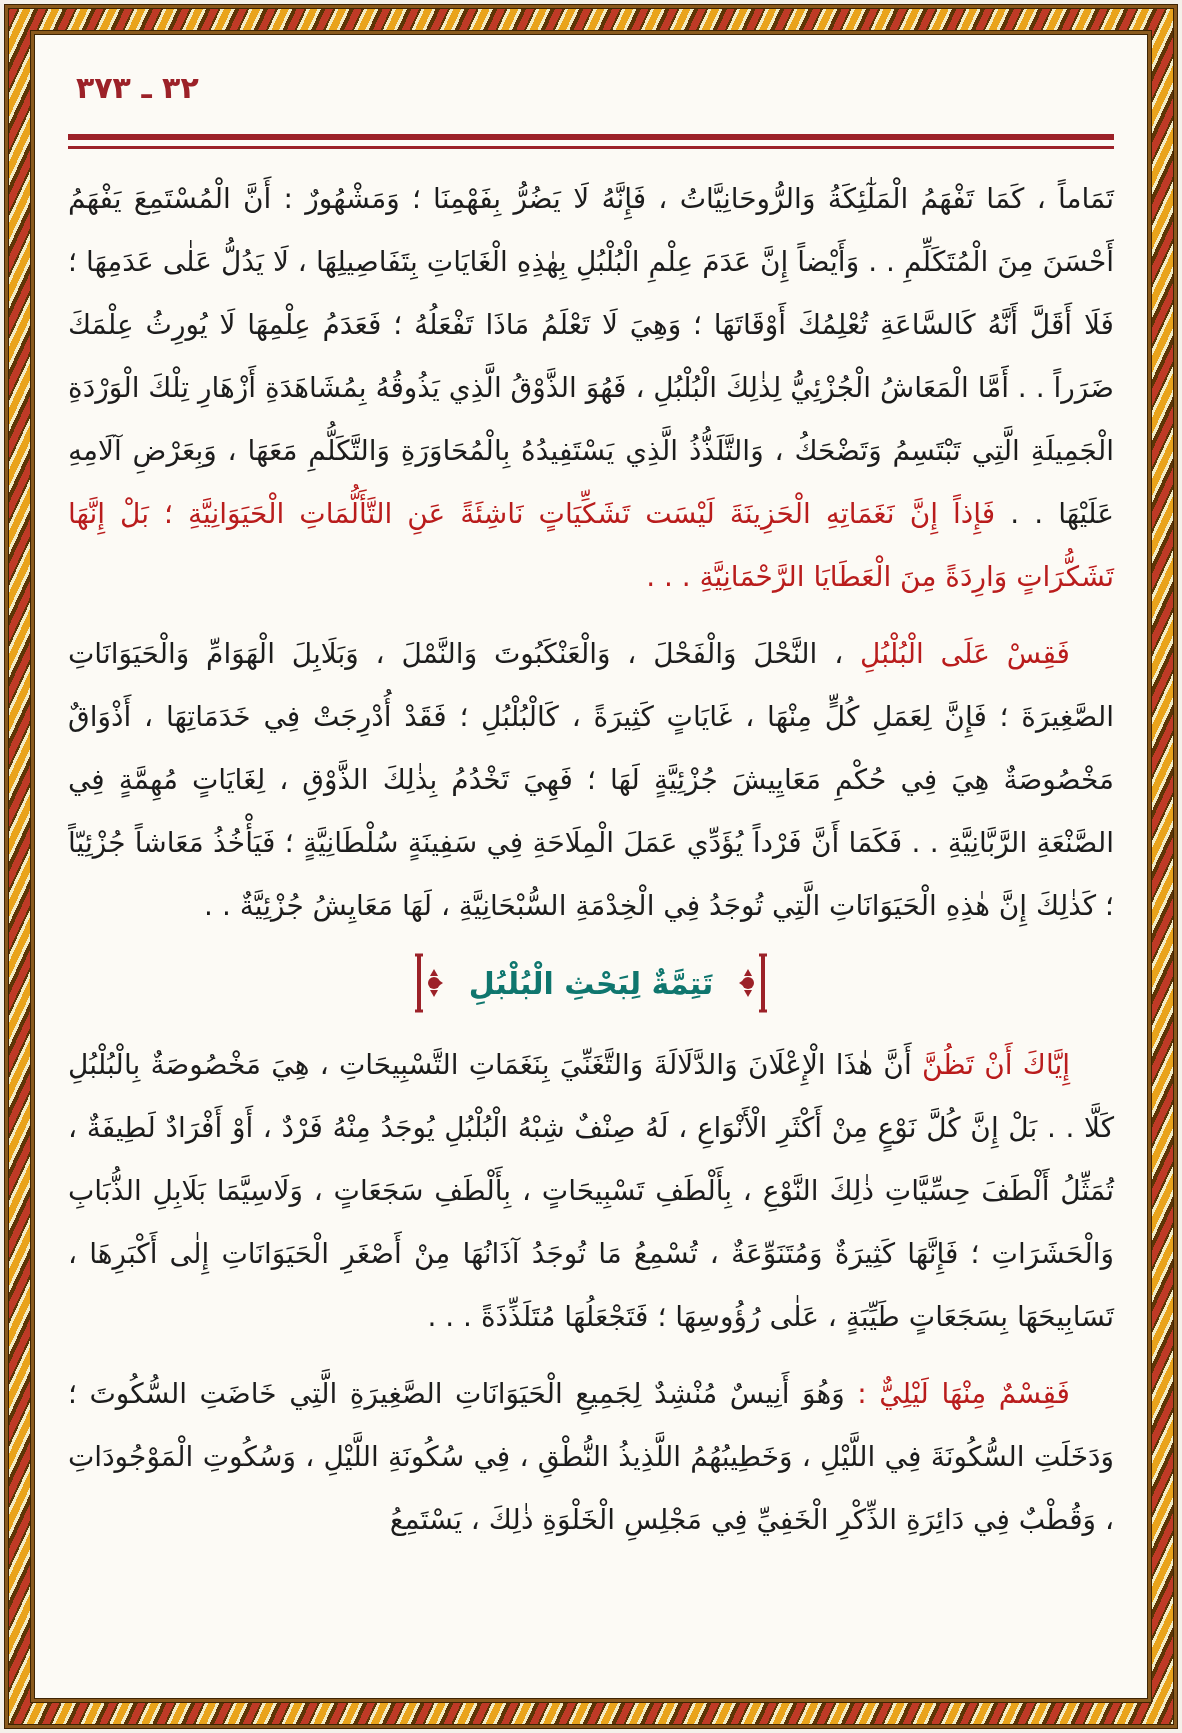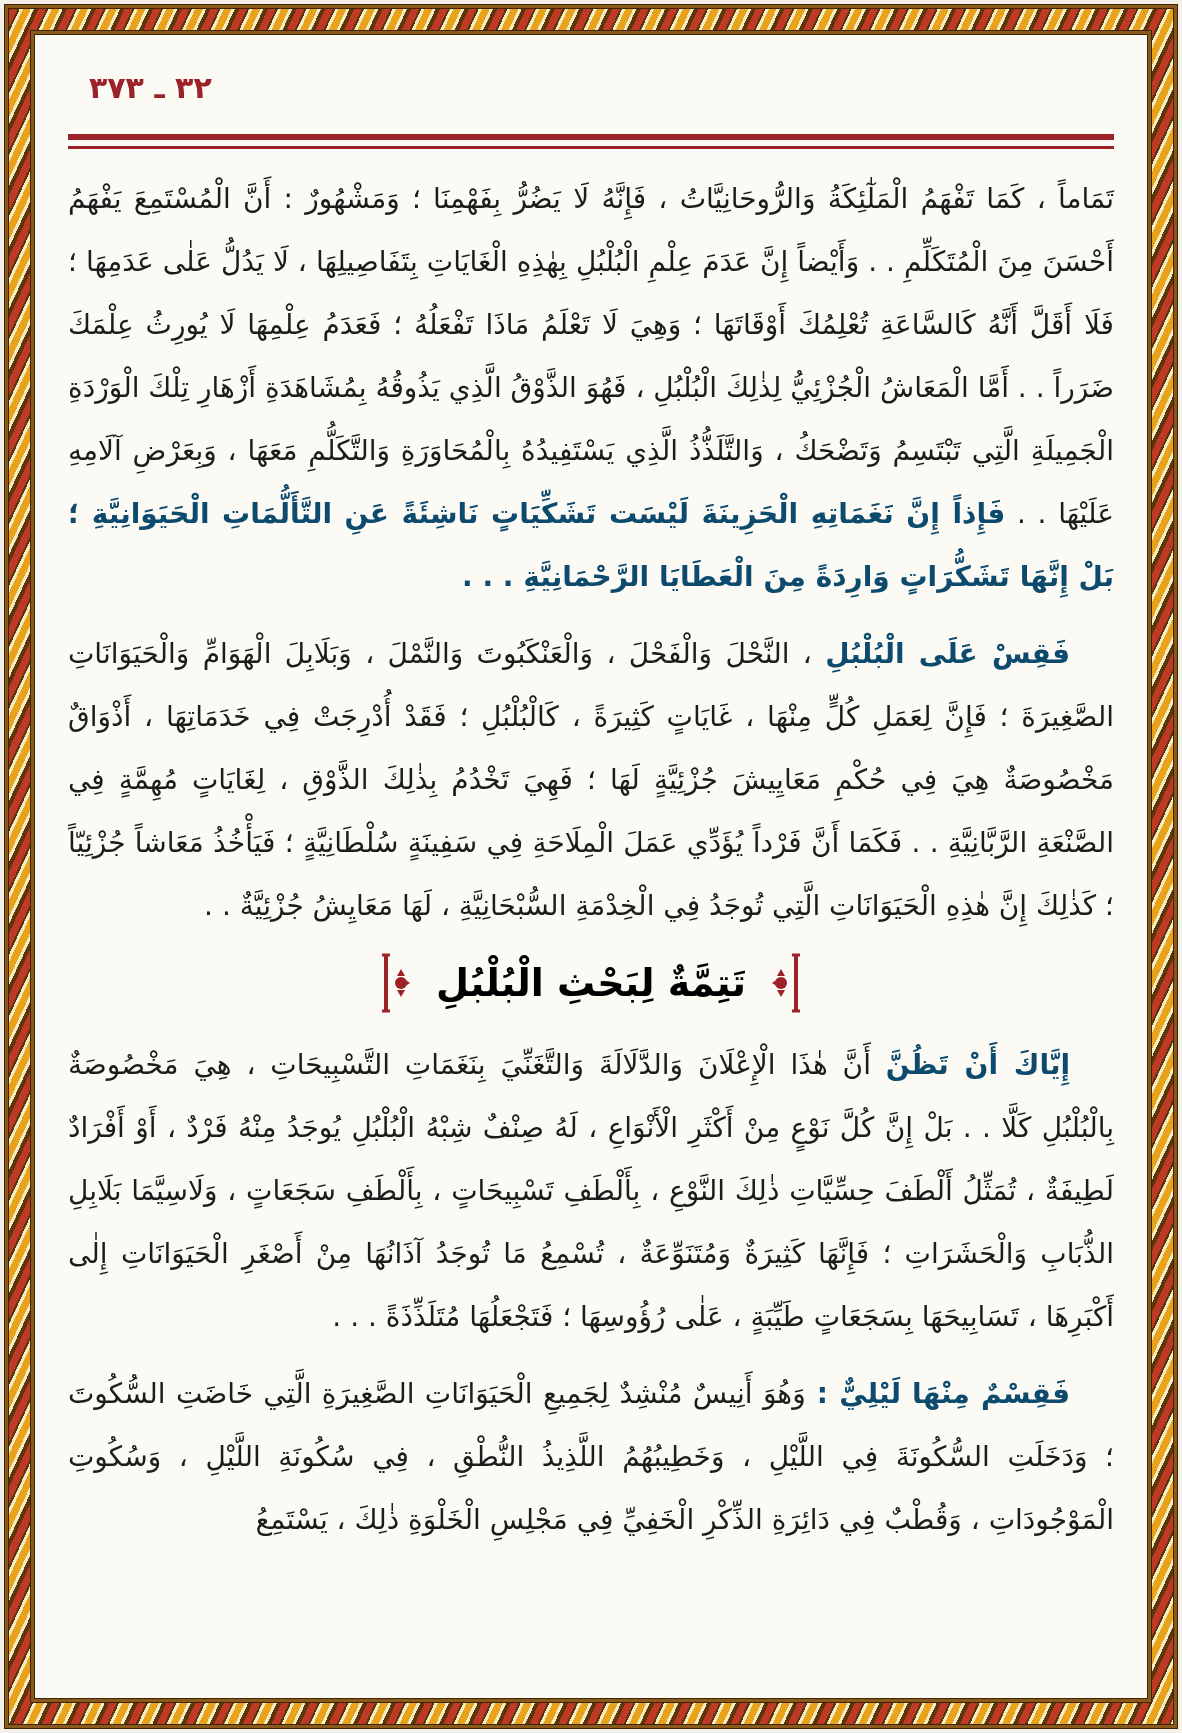--- a/index.html
+++ b/index.html
@@ -42,45 +42,45 @@
   }
   .title{
     position:absolute;
     right:0;left:0;top:18px;
     text-align:center;
     font-size:34px;font-weight:bold;
     letter-spacing:0;
   }
   .page-number{
     position:absolute;
-    left:21px;top:22px;
+    left:8px;top:22px;
     font-size:30px;font-weight:bold;
     direction:rtl;
   }
   .rule{
     height:6px;
     border-top:6px solid #9c2128;
     border-bottom:3px solid #9c2128;
     margin:2px 0 18px 0;
   }
   .body-text{
     font-size:28px;
     line-height:63px;
     color:#1c1c1c;
     text-align:justify;
   }
   .para{margin:0 0 14px 0;}
   .para.indent{text-indent:44px;}
-  .seg-red{color:#0c4a6e;font-weight:bold;}
+  .seg-red{color:#b91c1c;font-weight:normal;}
   .seg-black{color:#1c1c1c;}
   .section-heading{
     display:flex;align-items:center;justify-content:center;
     gap:24px;
-    color:#000000;
-    font-size:38px;font-weight:bold;
+    color:#0f766e;
+    font-size:30px;font-weight:bold;
     margin:10px 0 18px 0;
   }
   .orn{flex:0 0 auto;}
   .orn.mirror{transform:scaleX(-1);}
 </style>
 </head>
 <body>
 
 <div class="page">
   <div class="border-frame"></div>

